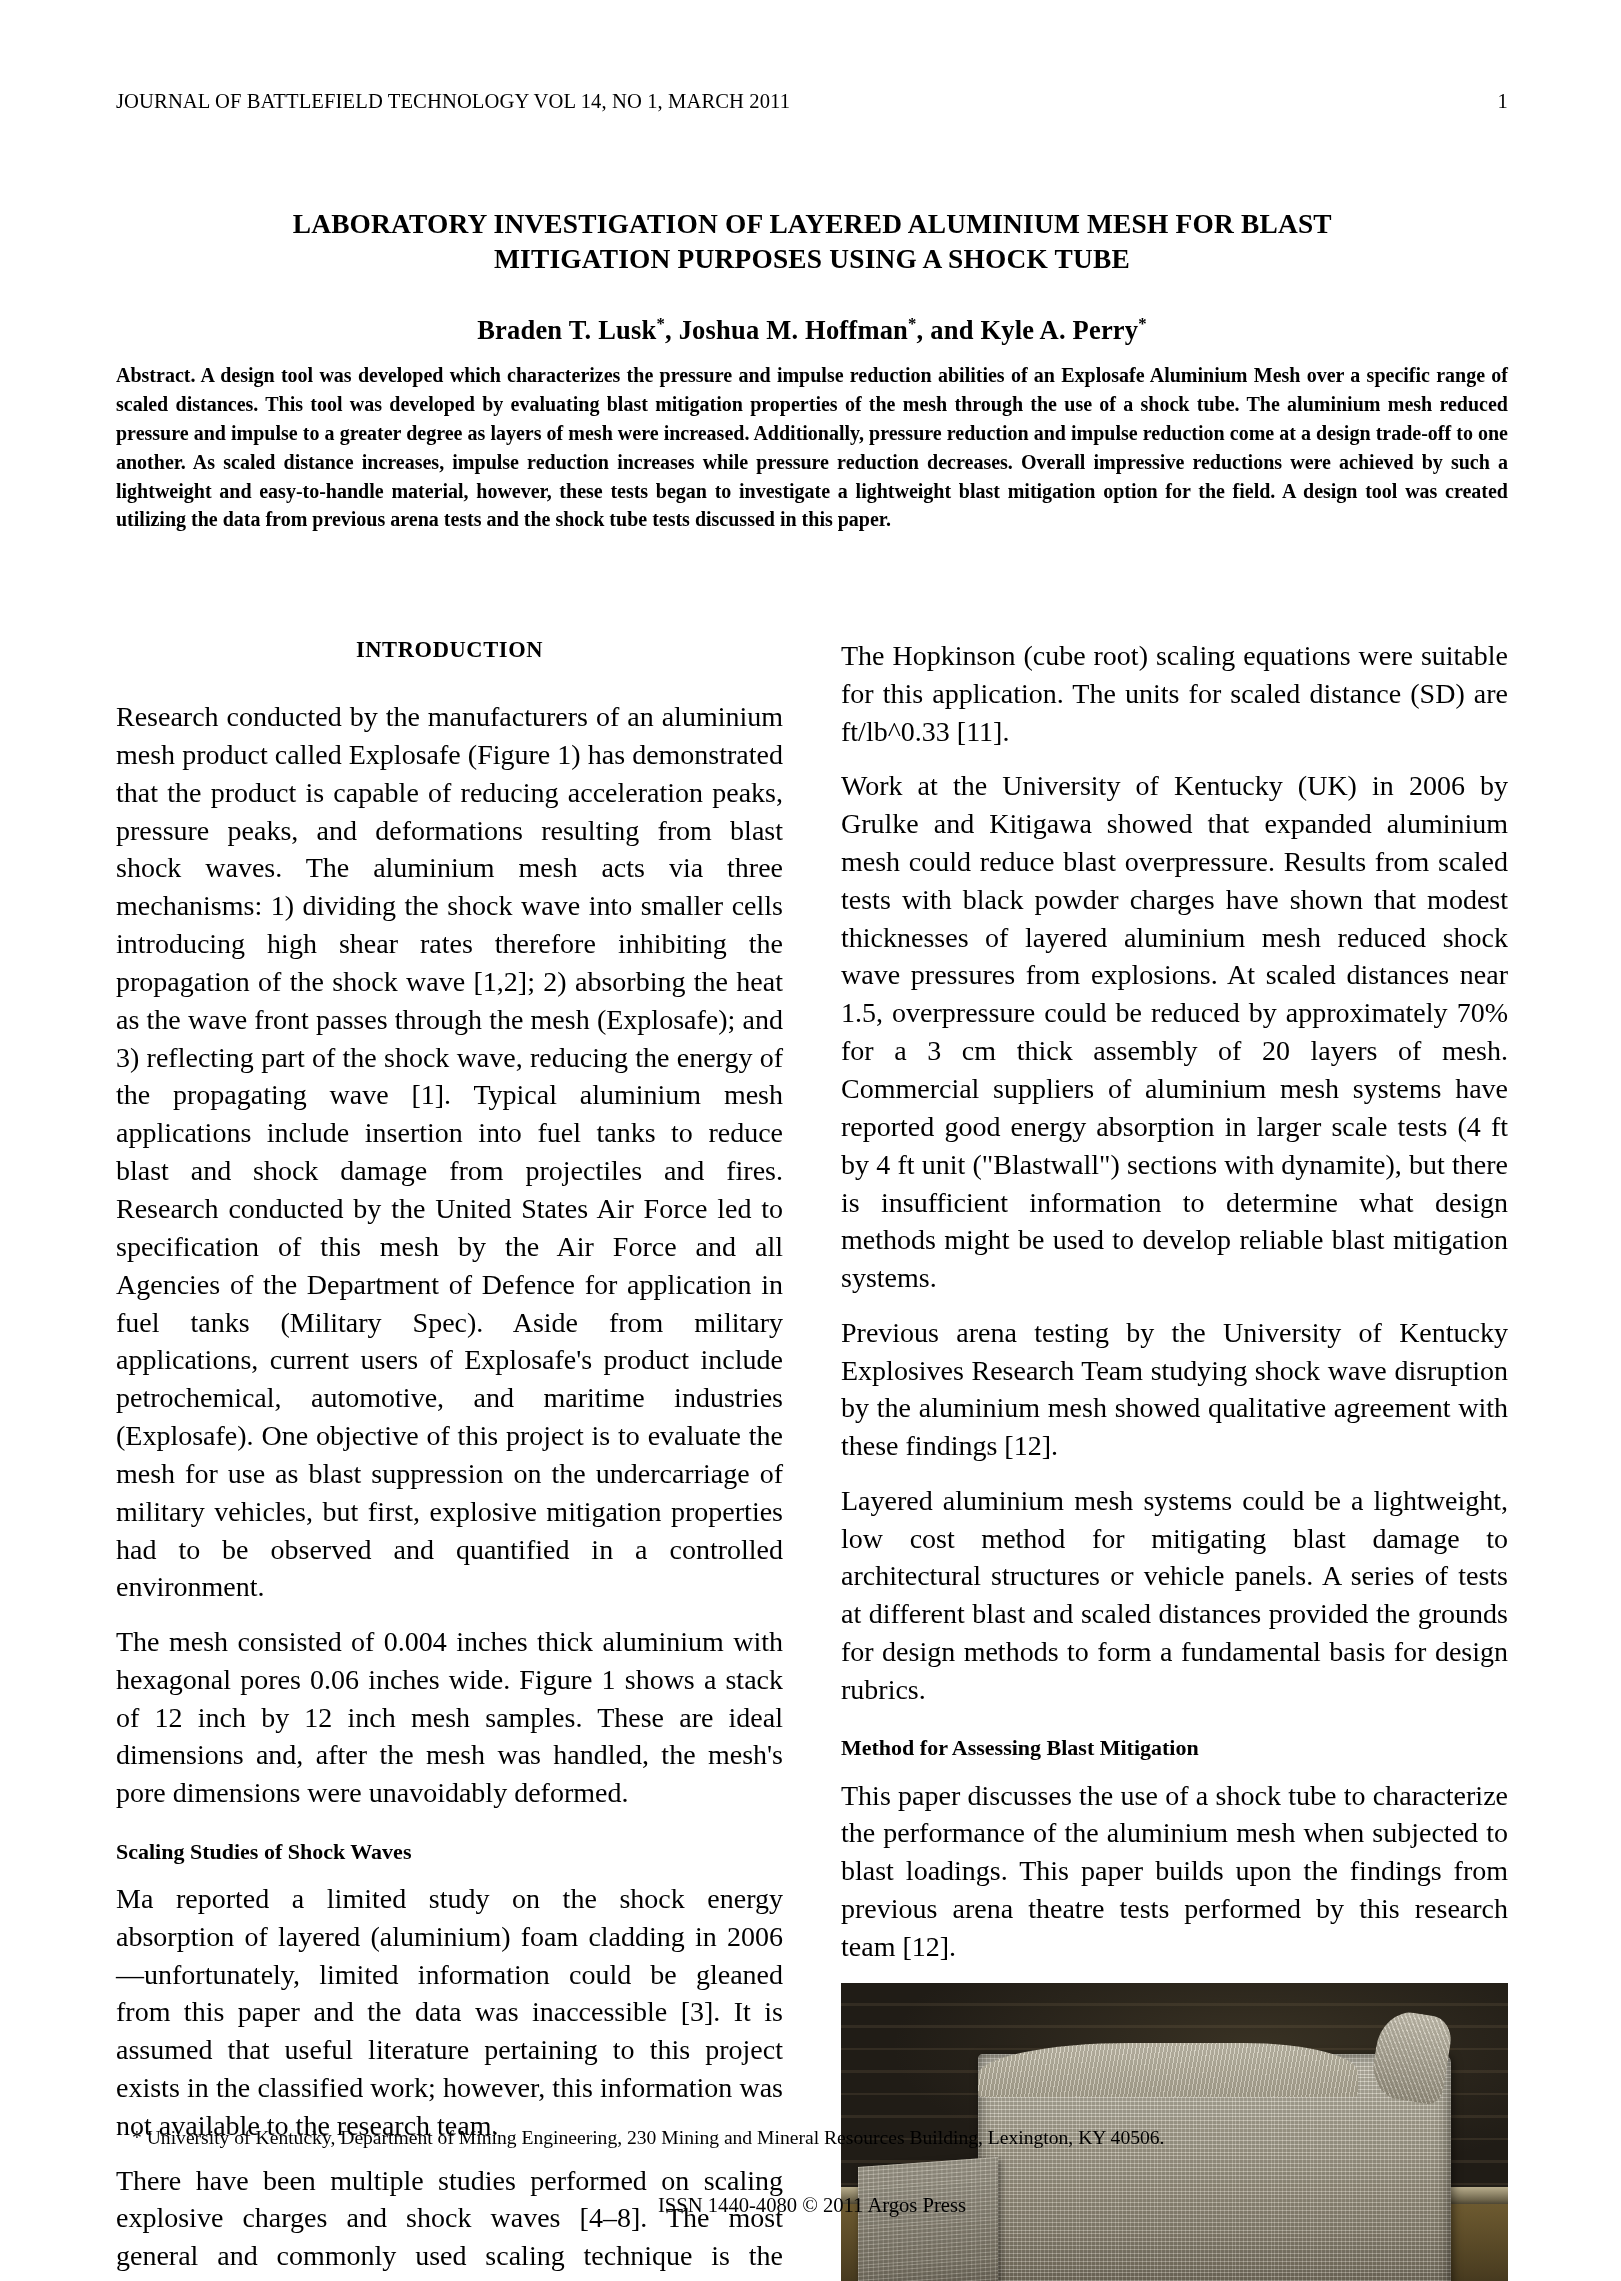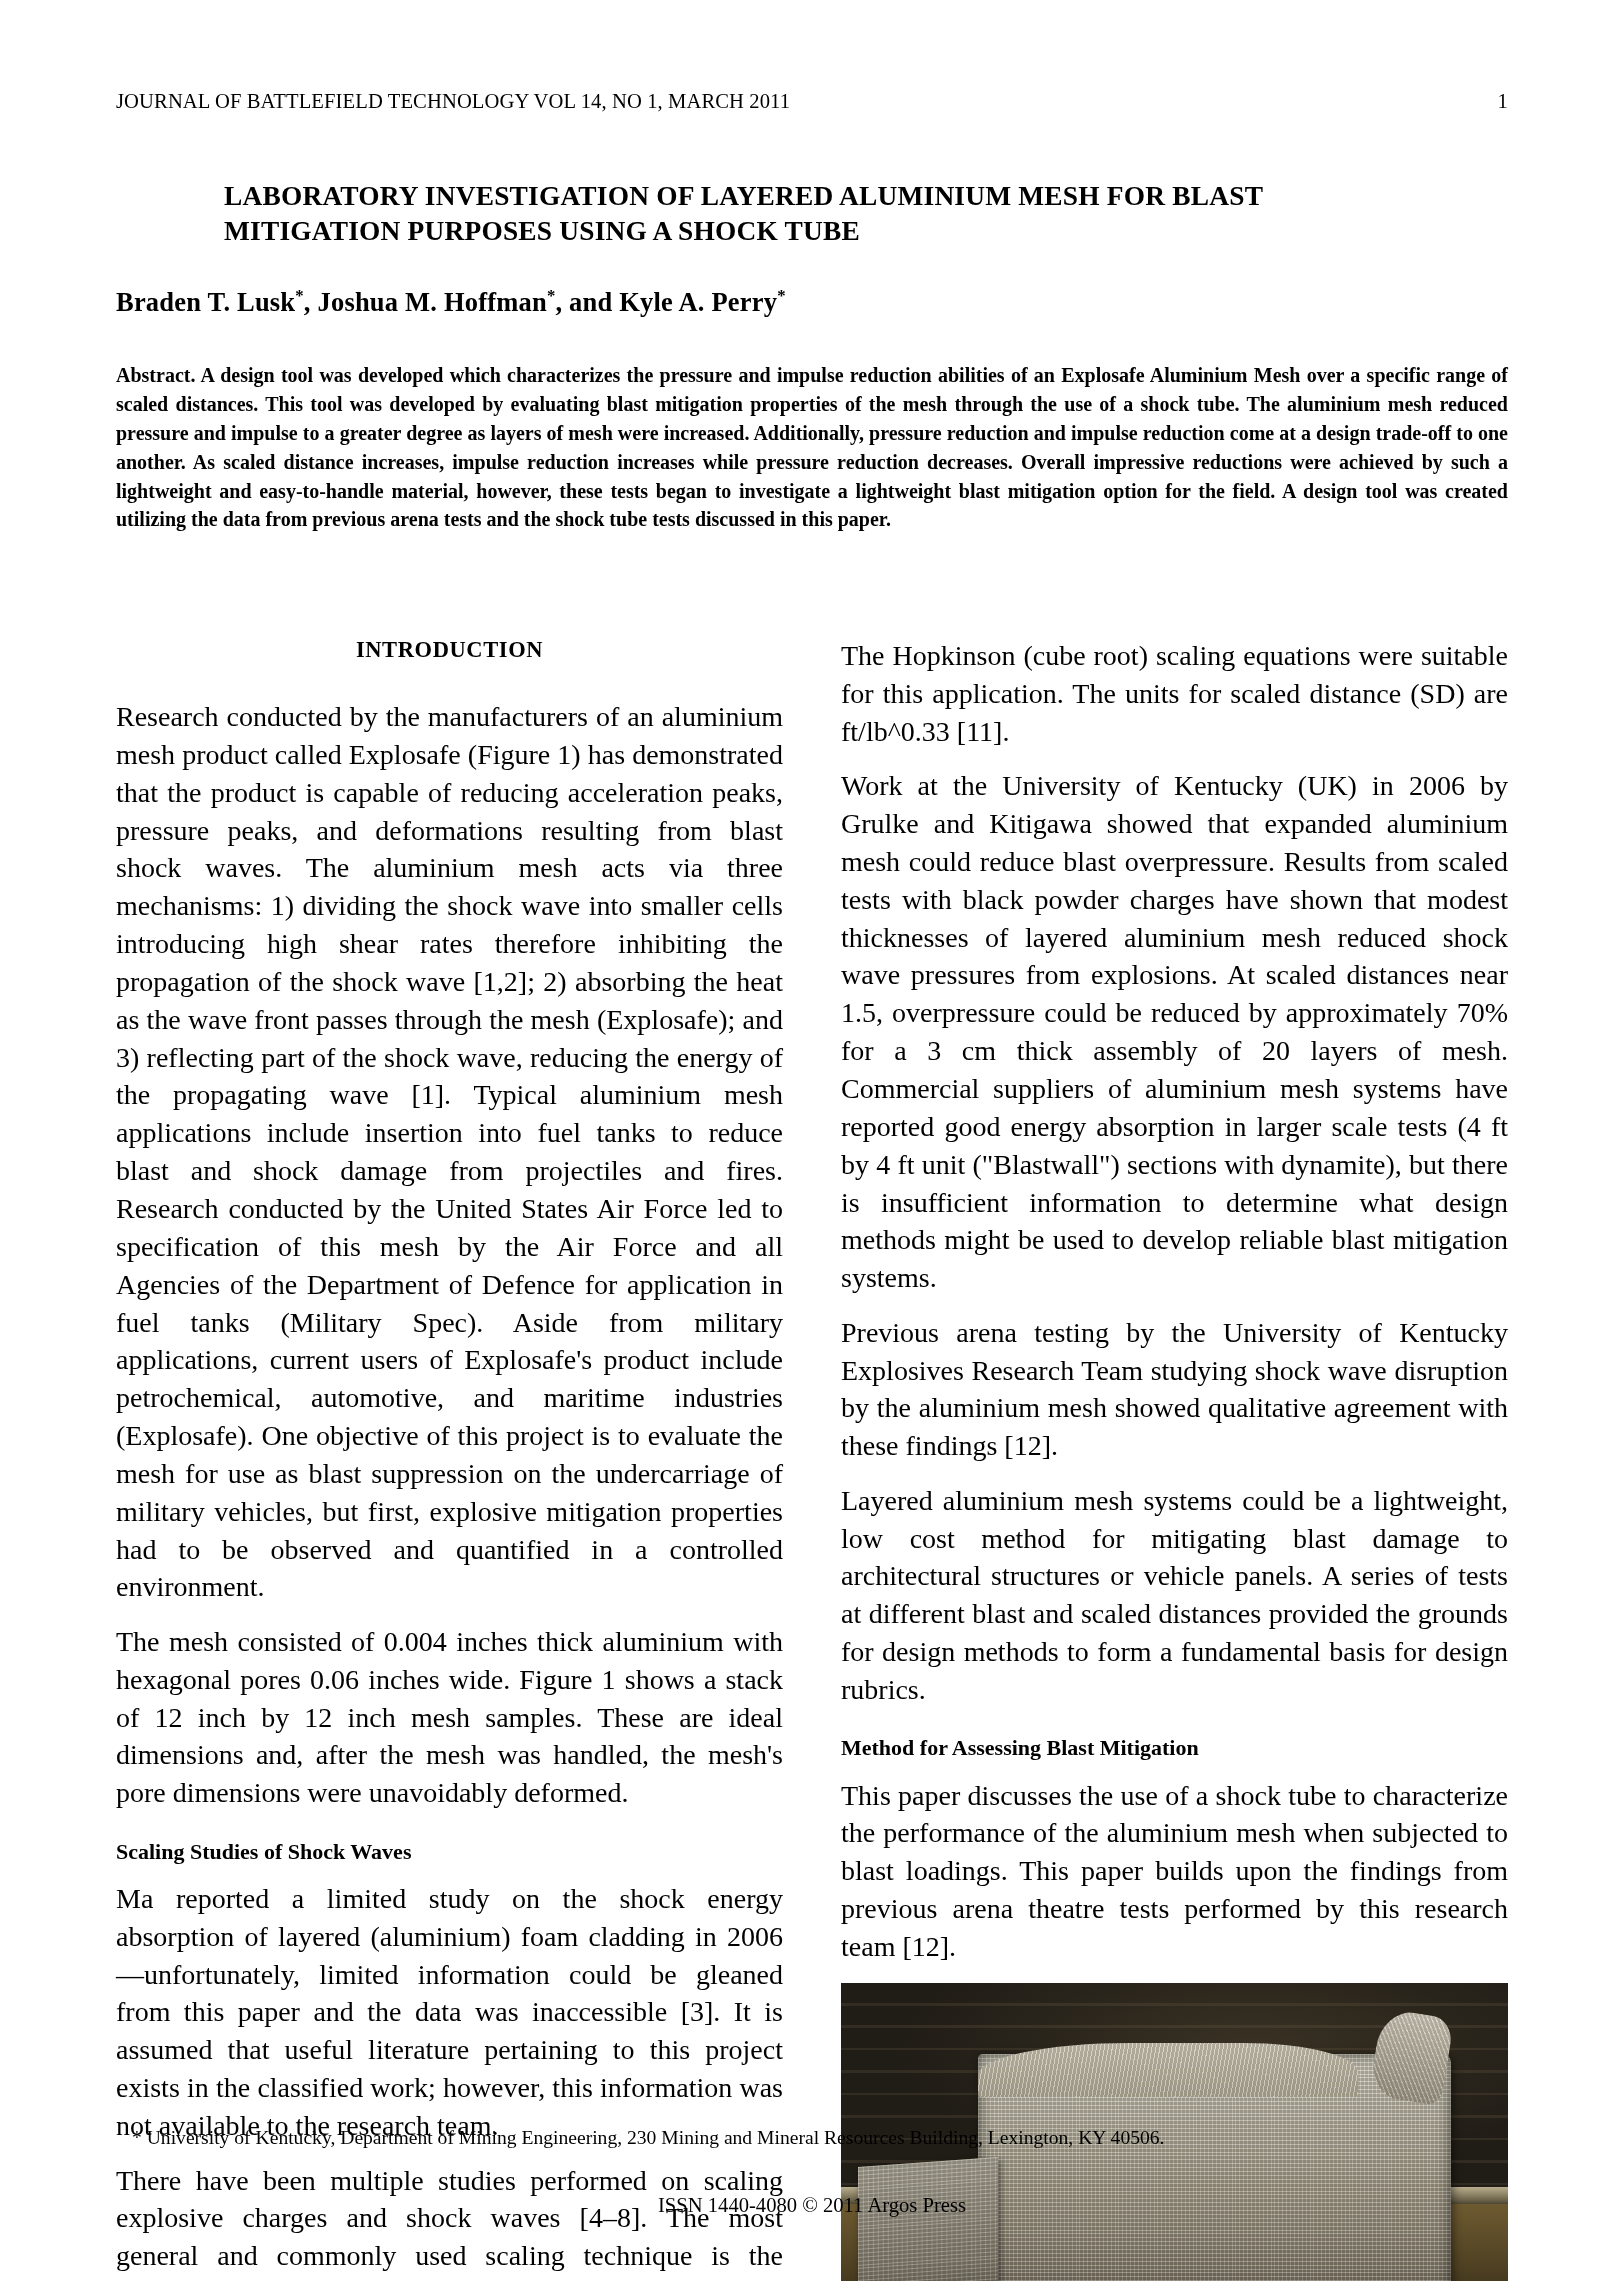--- a/index.html
+++ b/index.html
@@ -37,22 +37,23 @@
     letter-spacing: 0.1px;
     gap: 48px;
   }
   .runhead .journal { white-space: nowrap; }
   .runhead .pageno { font-size: 20.6px; }
 
   
   .titleblock {
     position: absolute;
     left: 116px;
-    top: 179px;
-    width: 1392px;
+    top: 207px;
+    width: 1392px;
+    text-align: center;
   }
   .doc-title {
     font-size: 27.4px;
     font-weight: bold;
     line-height: 1.28;
     margin: 0 auto;
     width: 1176px;
     letter-spacing: 0.2px;
   }
   .authors {

